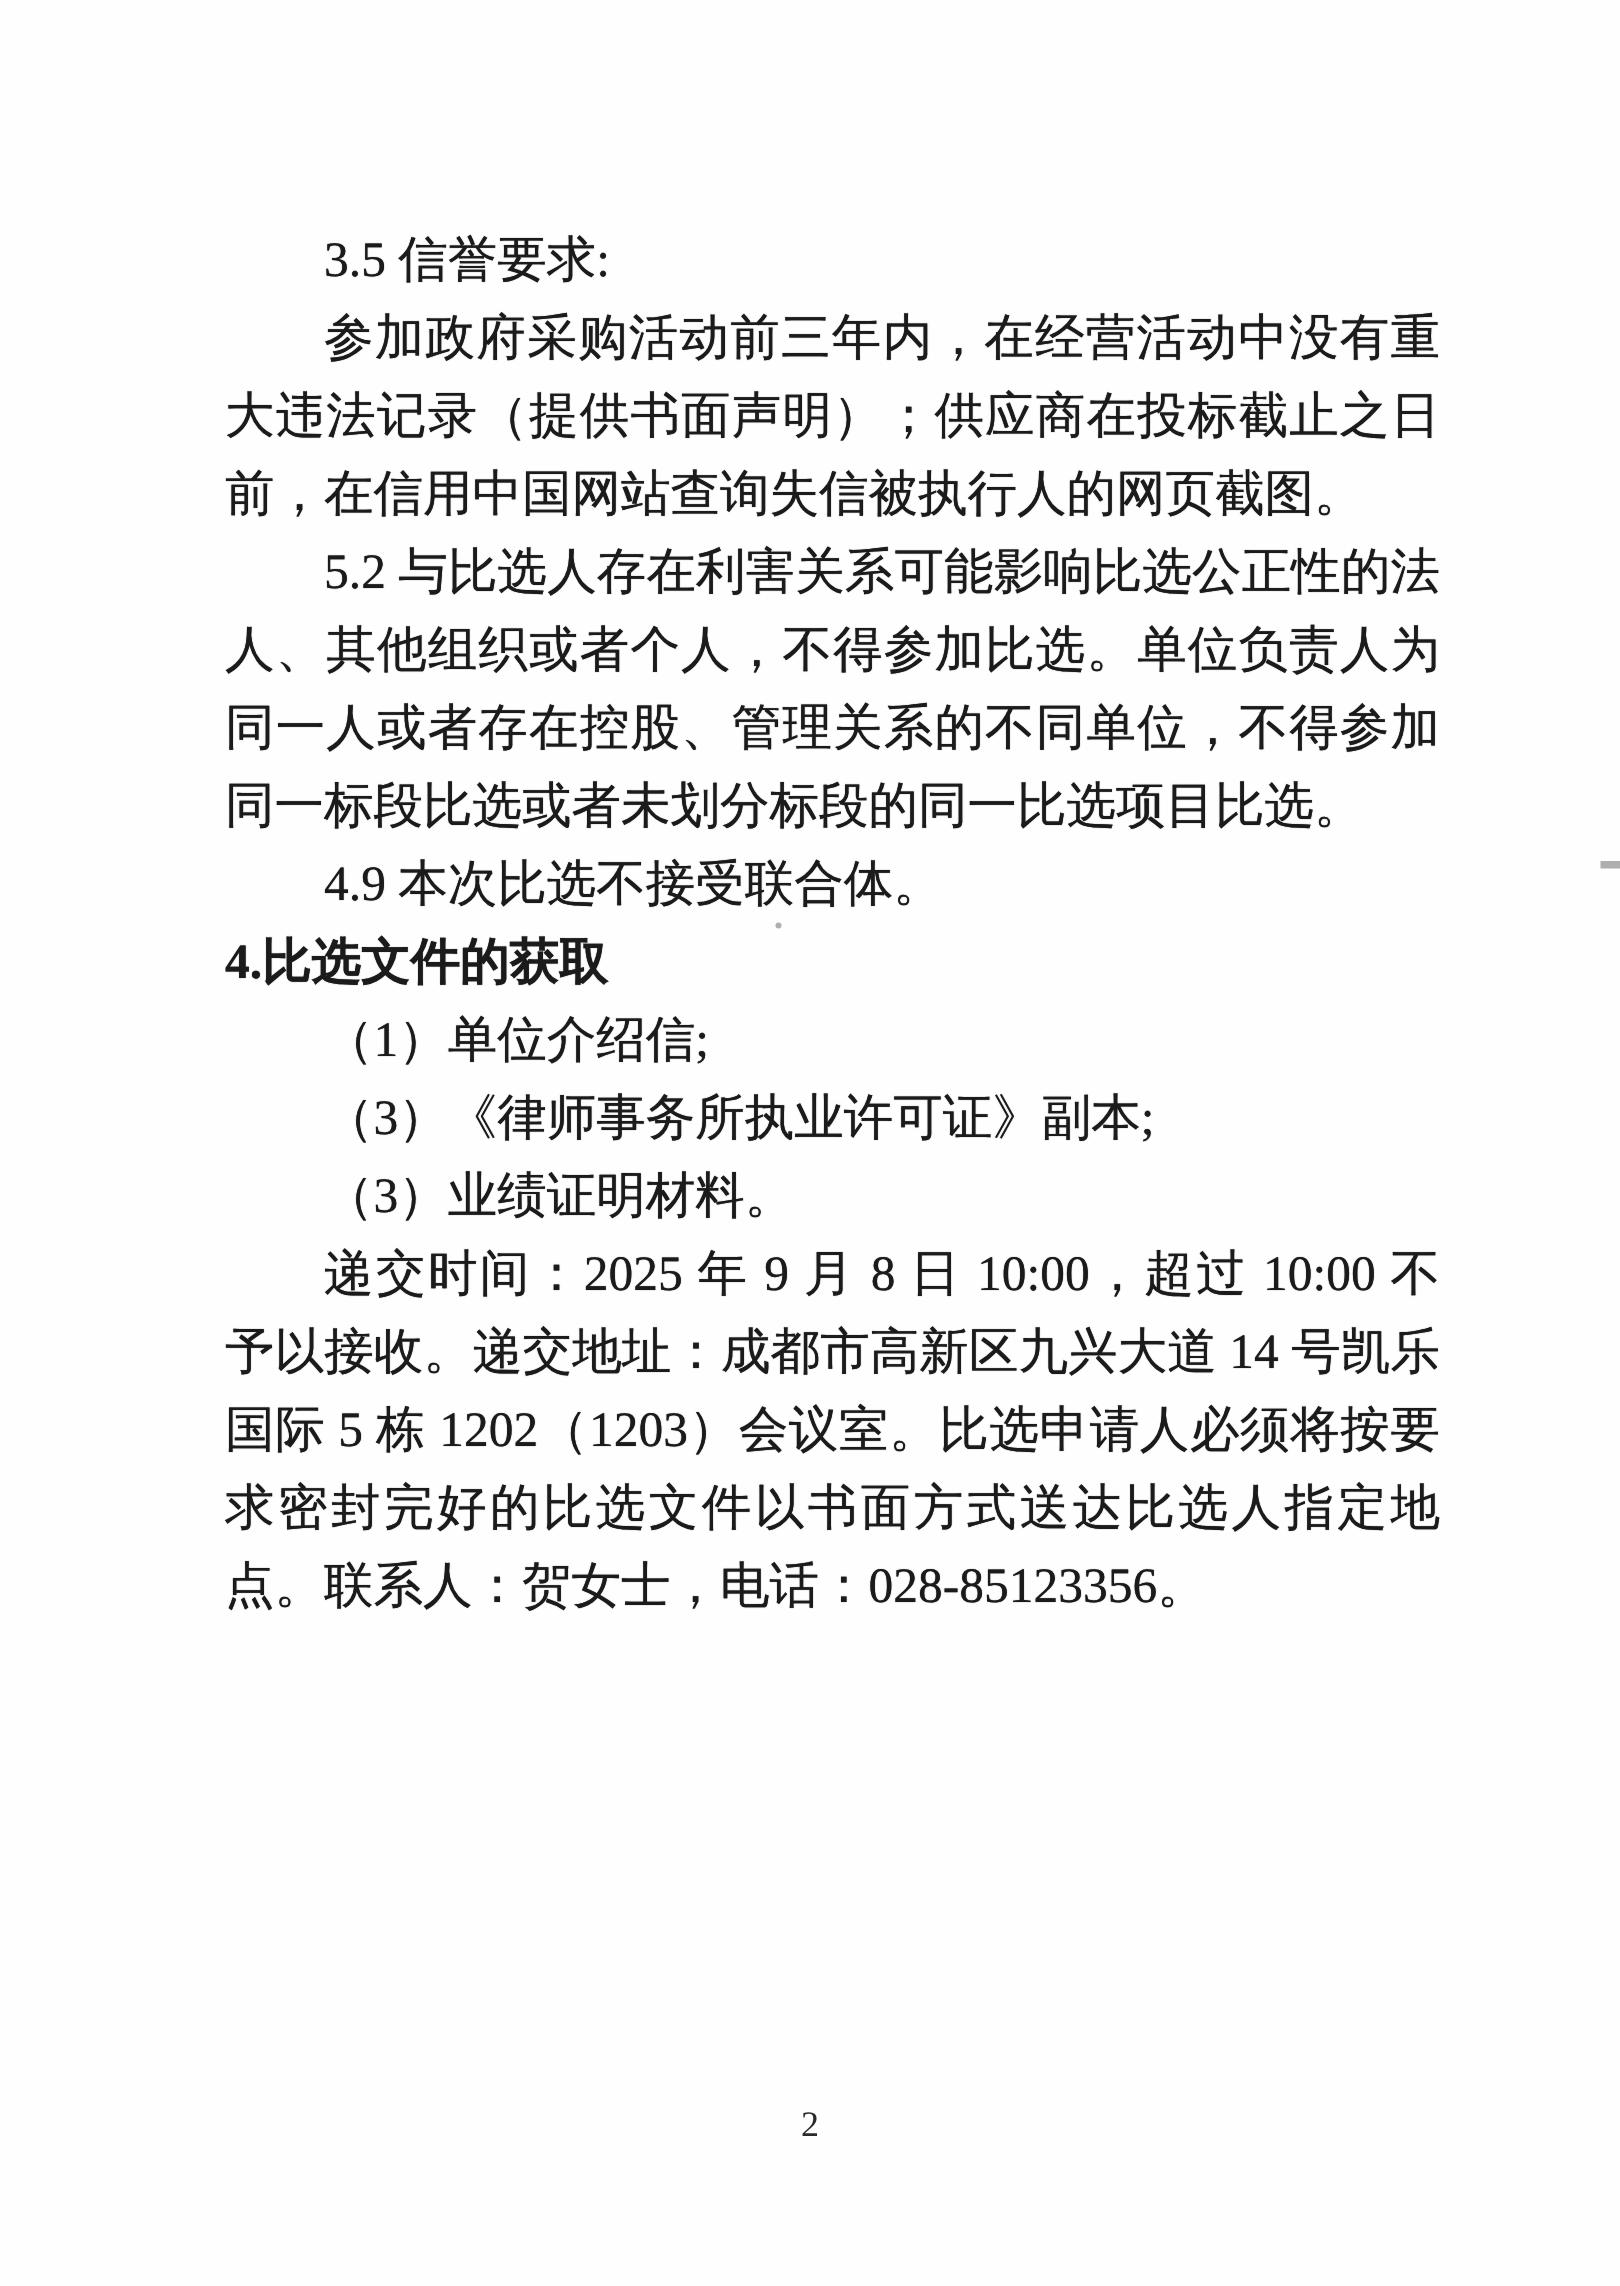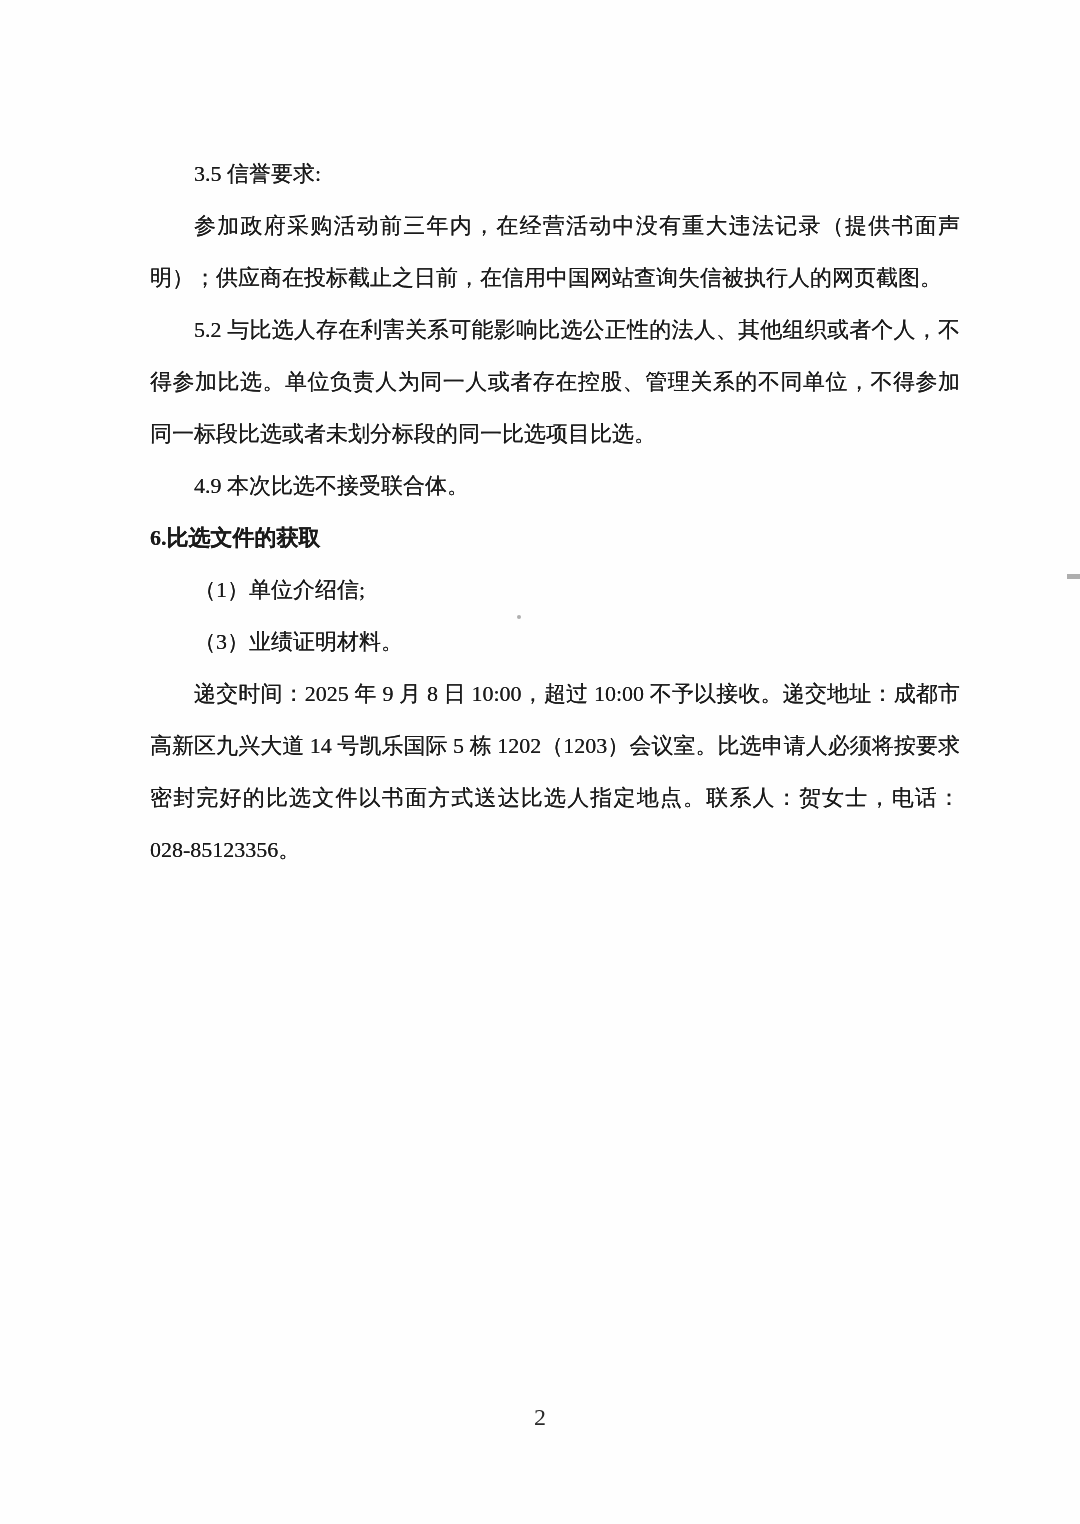--- a/index.html
+++ b/index.html
@@ -14,21 +14,21 @@
     background: #fefefe;
     font-family: "Liberation Serif", "DejaVu Serif", serif;
     color: #1b1b1b;
     overflow: hidden;
   }
   .content {
     position: absolute;
     left: 150px;
     top: 148px;
     width: 810px;
-    font-size: 22px;
+    font-size: 33px;
     line-height: 52px;
     text-align: justify;
     text-justify: inter-ideograph;
     
     text-shadow: 0 0 0.6px #1b1b1b;
   }
   .content p {
     margin: 0;
     text-indent: 2em;
   }
@@ -69,22 +69,23 @@
 </style>
 </head>
 <body>
 
 <div class="page">
   <div class="content">
     <p>3.5 信誉要求:</p>
     <p>参加政府采购活动前三年内，在经营活动中没有重大违法记录（提供书面声明）；供应商在投标截止之日前，在信用中国网站查询失信被执行人的网页截图。</p>
     <p>5.2 与比选人存在利害关系可能影响比选公正性的法人、其他组织或者个人，不得参加比选。单位负责人为同一人或者存在控股、管理关系的不同单位，不得参加同一标段比选或者未划分标段的同一比选项目比选。</p>
     <p>4.9 本次比选不接受联合体。</p>
-    <p class="heading">6.比选文件的获取</p>
+    <p class="heading">4.比选文件的获取</p>
     <p>（1）单位介绍信;</p>
+    <p>（3）《律师事务所执业许可证》副本;</p>
     <p>（3）业绩证明材料。</p>
     <p>递交时间：2025 年 9 月 8 日 10:00，超过 10:00 不予以接收。递交地址：成都市高新区九兴大道 14 号凯乐国际 5 栋 1202（1203）会议室。比选申请人必须将按要求密封完好的比选文件以书面方式送达比选人指定地点。联系人：贺女士，电话：028-85123356。</p>
   </div>
 
   <div class="scan-dash"></div>
   <div class="scan-dot"></div>
 
   <div class="page-number">2</div>
 </div>
 

